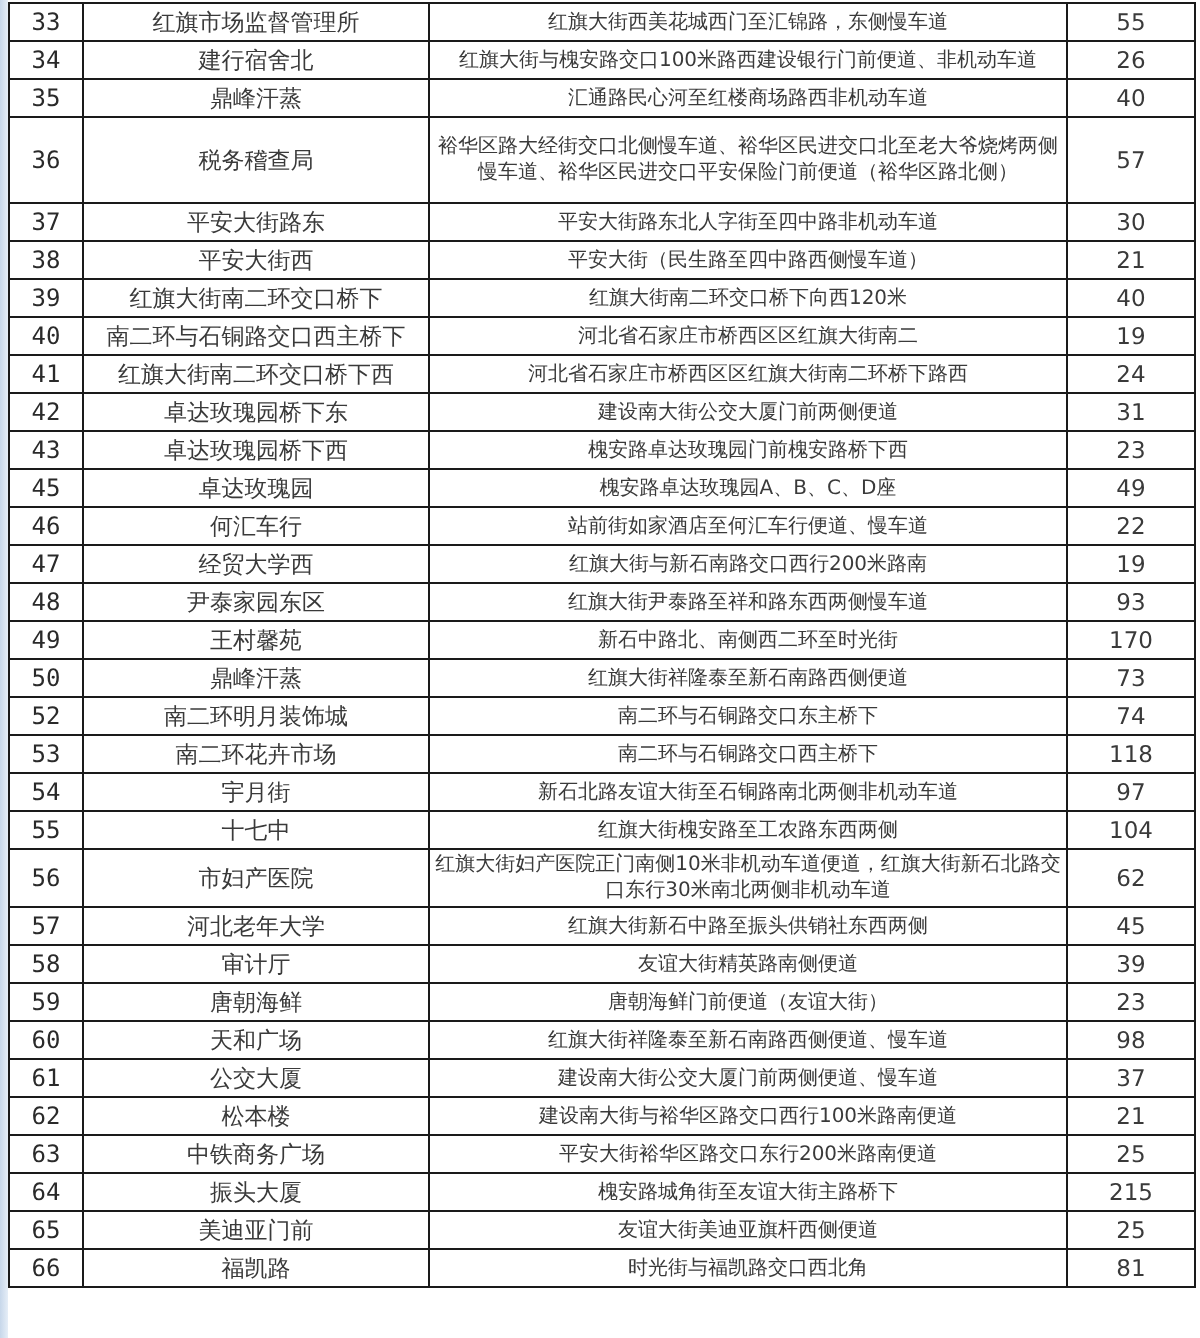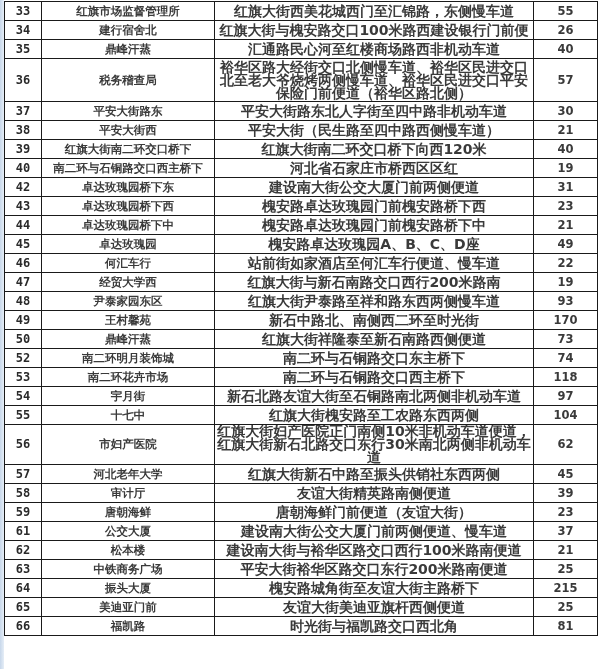--- a/index.html
+++ b/index.html
@@ -1,34 +1,34 @@
 <!DOCTYPE html>
 <html><head>
 <meta charset="utf-8">
 <style>
   html, body { margin: 0; padding: 0; background: #ffffff; }
   body { width: 600px; height: 669px; overflow: hidden; position: relative;
          font-family: "DejaVu Sans", "Liberation Sans", sans-serif; }
-  .sheet { position: absolute; left: 0; top: 0; width: 600px; height: 612px; background: #fff; font-weight: bold; }
+  .sheet { position: absolute; left: 0; top: 0; width: 600px; height: 612px; background: #fff; }
   .left-edge { position: absolute; left: 0; top: 0; width: 4px; height: 669px;
                background: linear-gradient(to right, #c7d7ea, #e6eef7); }
   table { position: absolute; left: 4px; top: 1px; border-collapse: collapse; table-layout: fixed;
           width: 593px; }
   col.c-no { width: 37px; }
   col.c-name { width: 173px; }
   col.c-loc { width: 319px; }
   col.c-cnt { width: 64px; }
   td { border: 1px solid #1a1a1a; padding: 0 2px; text-align: center; vertical-align: middle;
        color: #3a3a3a; font-size: 11.5px; line-height: 13px; overflow: hidden; }
   tr.r { height: 19px; }
   tr.r-tall { height: 43px; }
   tr.r-mid { height: 29px; }
   td.no { font-family: "DejaVu Sans Mono", "Liberation Mono", monospace; font-size: 12px; color: #2a2a2a; }
   td.cnt { font-size: 11.5px; color: #3a3a3a; }
-  td.loc { font-size: 14px; }
+  td.loc { font-size: 10px; }
   .clip { display: block; height: 15px; overflow: hidden; line-height: 15px; }
 </style>
 </head>
 <body>
 
 <div class="sheet">
   <div class="left-edge"></div>
   <table>
     <colgroup>
       <col class="c-no">
@@ -83,36 +83,36 @@
       </tr>
       <tr class="r">
         <td class="no">40</td>
         <td>南二环与石铜路交口西主桥下</td>
         <td class="loc" style="vertical-align:top;">
             <span class="clip" style="width:170px;margin:2px auto 0;white-space:normal;">河北省石家庄市桥西区区红旗大街南二环桥下路东</span>
           </td>
         <td class="cnt">19</td>
       </tr>
       <tr class="r">
+        <td class="no">41</td>
+        <td>红旗大街南二环交口桥下西</td>
+        <td class="loc">河北省石家庄市桥西区区红旗大街南二环桥下路西</td>
+        <td class="cnt">24</td>
+      </tr>
+      <tr class="r">
         <td class="no">42</td>
         <td>卓达玫瑰园桥下东</td>
         <td class="loc">建设南大街公交大厦门前两侧便道</td>
         <td class="cnt">31</td>
       </tr>
       <tr class="r">
         <td class="no">43</td>
         <td>卓达玫瑰园桥下西</td>
         <td class="loc">槐安路卓达玫瑰园门前槐安路桥下西</td>
         <td class="cnt">23</td>
-      </tr>
-      <tr class="r">
-        <td class="no">44</td>
-        <td>卓达玫瑰园桥下中</td>
-        <td class="loc">槐安路卓达玫瑰园门前槐安路桥下中</td>
-        <td class="cnt">21</td>
       </tr>
       <tr class="r">
         <td class="no">45</td>
         <td>卓达玫瑰园</td>
         <td class="loc">槐安路卓达玫瑰园A、B、C、D座</td>
         <td class="cnt">49</td>
       </tr>
       <tr class="r">
         <td class="no">46</td>
         <td>何汇车行</td>
@@ -185,20 +185,26 @@
         <td class="loc">友谊大街精英路南侧便道</td>
         <td class="cnt">39</td>
       </tr>
       <tr class="r">
         <td class="no">59</td>
         <td>唐朝海鲜</td>
         <td class="loc">唐朝海鲜门前便道（友谊大街）</td>
         <td class="cnt">23</td>
       </tr>
       <tr class="r">
+        <td class="no">60</td>
+        <td>天和广场</td>
+        <td class="loc">红旗大街祥隆泰至新石南路西侧便道、慢车道</td>
+        <td class="cnt">98</td>
+      </tr>
+      <tr class="r">
         <td class="no">61</td>
         <td>公交大厦</td>
         <td class="loc">建设南大街公交大厦门前两侧便道、慢车道</td>
         <td class="cnt">37</td>
       </tr>
       <tr class="r">
         <td class="no">62</td>
         <td>松本楼</td>
         <td class="loc">建设南大街与裕华区路交口西行100米路南便道</td>
         <td class="cnt">21</td>

